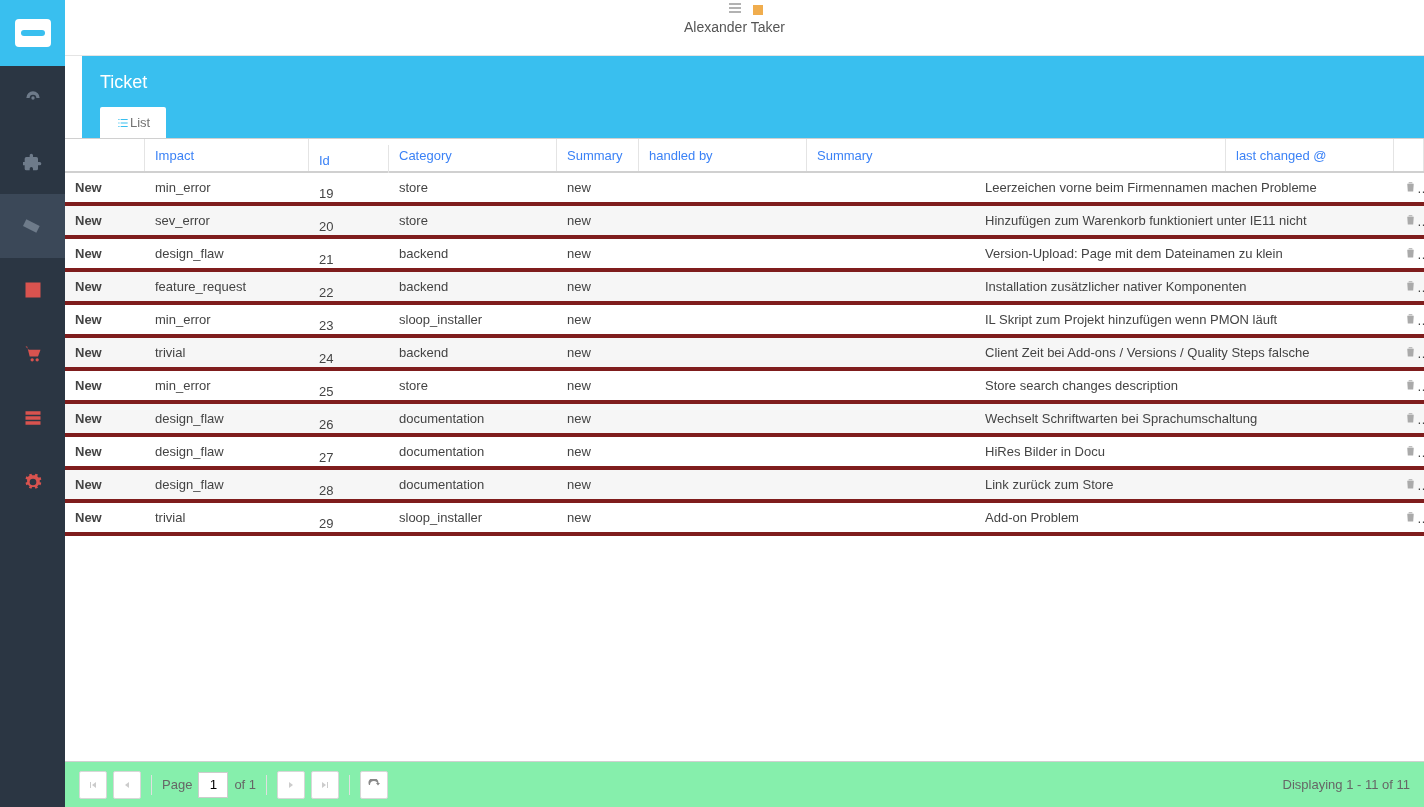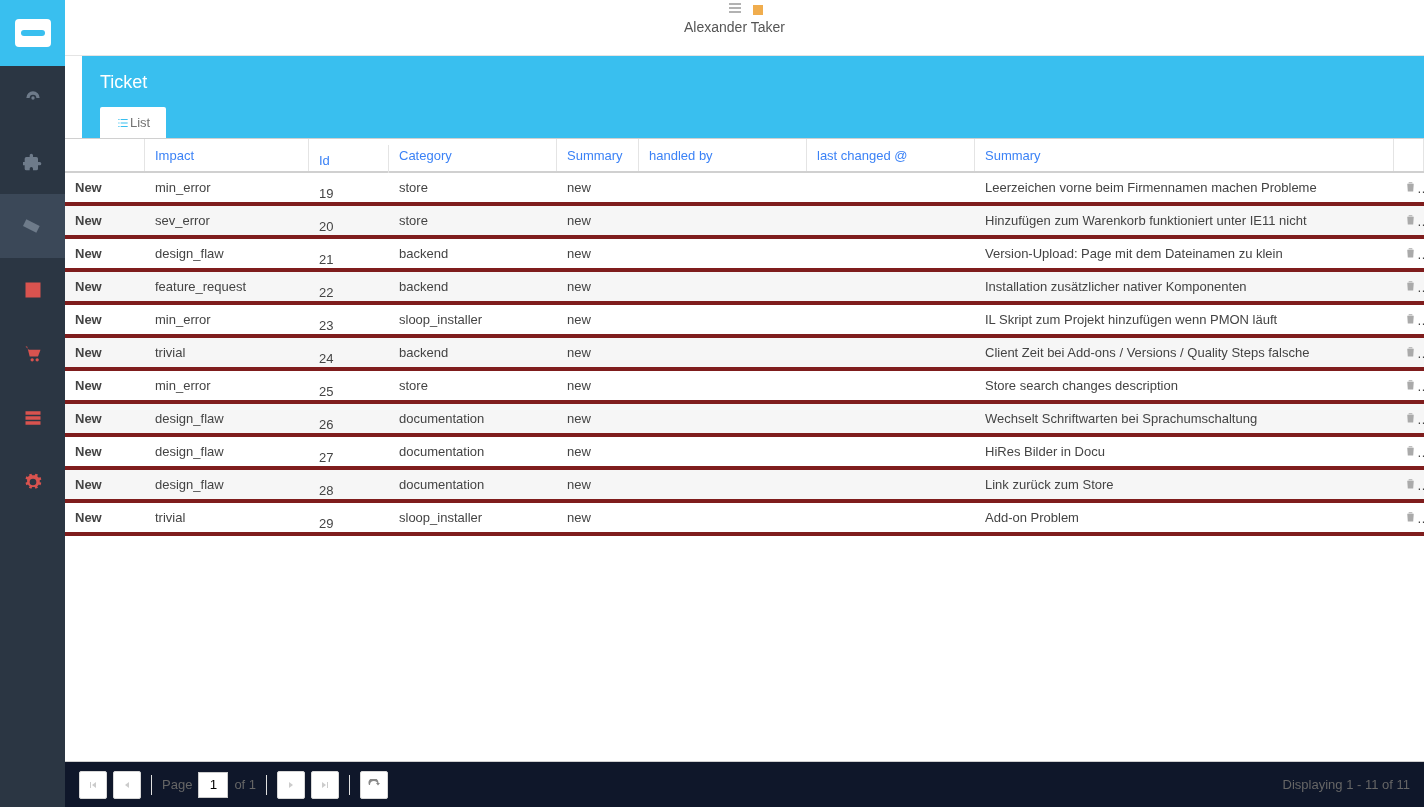--- a/index.html
+++ b/index.html
@@ -35,21 +35,21 @@
 .c-impact{ width: 164px; }
 .c-id    { width: 80px; margin-top: 11px; }
 .c-cat   { width: 168px; }
 .c-stat  { width: 82px; }
 .c-hand  { width: 168px; text-align: right; }
 .c-chg   { width: 168px; }
 .c-sum   { flex: 1; }
 .c-del   { width: 30px; text-align: center; }
 .trash { cursor: pointer; color: #aaa; }
 .trash svg { width: 13px; height: 13px; fill: #aaa; }
-.pager { height: 46px; border-top: 1px solid #d0d0d0; display: flex; align-items: center; padding: 0 14px; gap: 6px; color: #666; background: #0f172a; }
+.pager { height: 46px; border-top: 1px solid #d0d0d0; display: flex; align-items: center; padding: 0 14px; gap: 6px; color: #666; background: #86efac; }
 .pg-btn { width: 28px; height: 28px; border: 1px solid #d7d7d7; border-radius: 2px; display: flex; align-items: center; justify-content: center; background: #fff; cursor: pointer; }
 .pg-btn.disabled { color: #bbb; }
 .pg-btn svg { width: 12px; height: 12px; fill: #888; }
 .pg-btn.disabled svg { fill: #ccc; }
 .pg-sep { width: 1px; height: 20px; background: #e0e0e0; margin: 0 4px; }
 .pg-input { width: 30px; height: 26px; border: 1px solid #ccc; text-align: center; }
 .pager-right { margin-left: auto; color: #666; }
 </style>
 </head>
 <body>
@@ -122,22 +122,22 @@
     </div>
 
     <div class="grid">
       <div class="grid-header">
         <div class="col c-new"></div>
         <div class="col c-impact">Impact</div>
         <div class="col c-id">Id</div>
         <div class="col c-cat">Category</div>
         <div class="col c-stat">Summary</div>
         <div class="col c-hand">handled by</div>
+        <div class="col c-sum">Summary</div>
         <div class="col c-chg">last changed @</div>
-        <div class="col c-sum">Summary</div>
         <div class="col c-del"></div>
       </div>
       <div class="grid-body" id="grid-body">
           <div class="row">
             <div class="col c-new">New</div>
             <div class="col c-impact">min_error</div>
             <div class="col c-id">19</div>
             <div class="col c-cat">store</div>
             <div class="col c-stat">new</div>
             <div class="col c-hand"></div>

